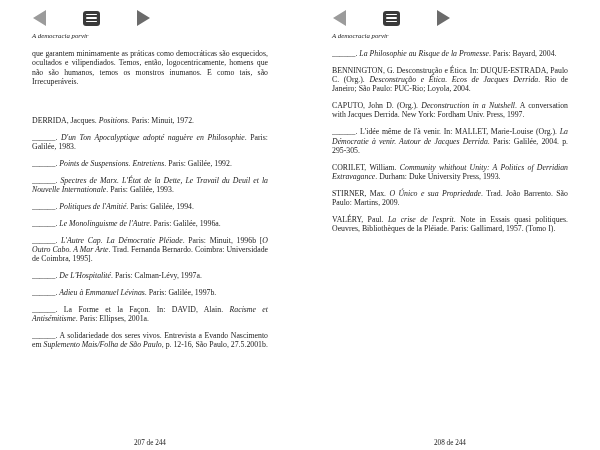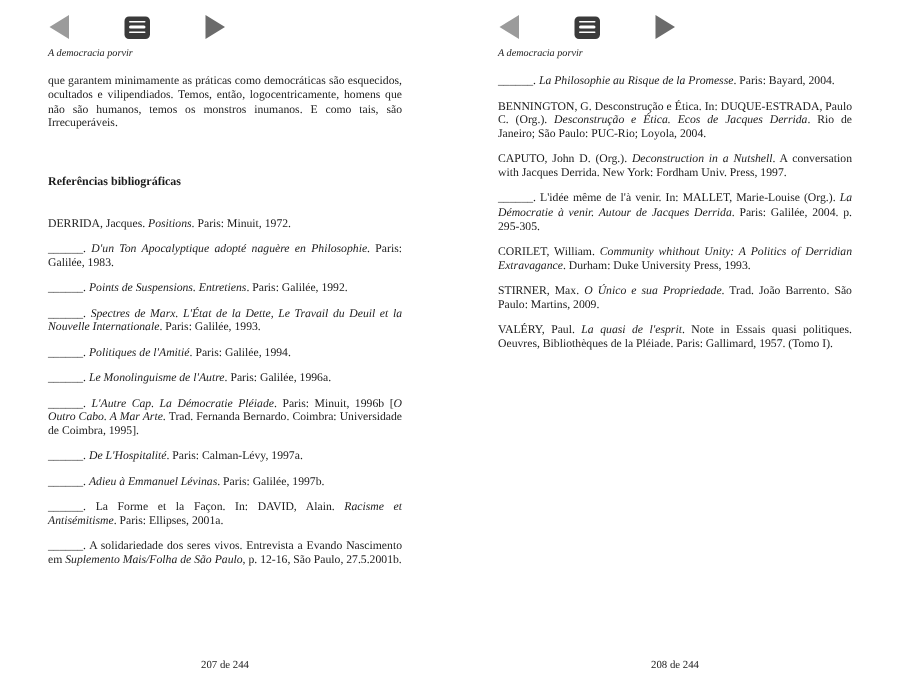--- a/index.html
+++ b/index.html
@@ -49,21 +49,20 @@
             <span class="toc-line"></span>
         </span>
       </div>
       <div class="icon-btn">
         <span class="tri tri-right"></span>
       </div>
     </div>
     <div class="running-header">A democracia porvir</div>
     <div class="page-body">
       <p class="para">que garantem minimamente as práticas como democráticas são esquecidos, ocultados e vilipendiados. Temos, então, logocentricamente, homens que não são humanos, temos os monstros inumanos. E como tais, são Irrecuperáveis.</p>
-      <h2 class="section-heading">Referências bibliográficas</h2>
       <div class="entries">
           <p class="bib-entry"><span>DERRIDA, Jacques. </span><i>Positions</i><span>. Paris: Minuit, 1972.</span></p>
           <p class="bib-entry"><span>______. </span><i>D'un Ton Apocalyptique adopté naguère en Philosophie</i><span>. Paris: Galilée, 1983.</span></p>
           <p class="bib-entry"><span>______. </span><i>Points de Suspensions. Entretiens</i><span>. Paris: Galilée, 1992.</span></p>
           <p class="bib-entry"><span>______. </span><i>Spectres de Marx. L'État de la Dette, Le Travail du Deuil et la Nouvelle Internationale</i><span>. Paris: Galilée, 1993.</span></p>
           <p class="bib-entry"><span>______. </span><i>Politiques de l'Amitié</i><span>. Paris: Galilée, 1994.</span></p>
           <p class="bib-entry"><span>______. </span><i>Le Monolinguisme de l'Autre</i><span>. Paris: Galilée, 1996a.</span></p>
           <p class="bib-entry"><span>______. </span><i>L'Autre Cap. La Démocratie Pléiade</i><span>. Paris: Minuit, 1996b [</span><i>O Outro Cabo. A Mar Arte</i><span>. Trad. Fernanda Bernardo. Coimbra: Universidade de Coimbra, 1995].</span></p>
           <p class="bib-entry"><span>______. </span><i>De L'Hospitalité</i><span>. Paris: Calman-Lévy, 1997a.</span></p>
           <p class="bib-entry"><span>______. </span><i>Adieu à Emmanuel Lévinas</i><span>. Paris: Galilée, 1997b.</span></p>
@@ -94,19 +93,19 @@
     </div>
     <div class="running-header">A democracia porvir</div>
     <div class="page-body">
       <div class="entries">
           <p class="bib-entry"><span>______. </span><i>La Philosophie au Risque de la Promesse</i><span>. Paris: Bayard, 2004.</span></p>
           <p class="bib-entry"><span>BENNINGTON, G. Desconstrução e Ética. In: DUQUE-ESTRADA, Paulo C. (Org.). </span><i>Desconstrução e Ética. Ecos de Jacques Derrida</i><span>. Rio de Janeiro; São Paulo: PUC-Rio; Loyola, 2004.</span></p>
           <p class="bib-entry"><span>CAPUTO, John D. (Org.). </span><i>Deconstruction in a Nutshell</i><span>. A conversation with Jacques Derrida. New York: Fordham Univ. Press, 1997.</span></p>
           <p class="bib-entry"><span>______. L'idée même de l'à venir. In: MALLET, Marie-Louise (Org.). </span><i>La Démocratie à venir. Autour de Jacques Derrida</i><span>. Paris: Galilée, 2004. p. 295-305.</span></p>
           <p class="bib-entry"><span>CORILET, William. </span><i>Community whithout Unity: A Politics of Derridian Extravagance</i><span>. Durham: Duke University Press, 1993.</span></p>
           <p class="bib-entry"><span>STIRNER, Max. </span><i>O Único e sua Propriedade</i><span>. Trad. João Barrento. São Paulo: Martins, 2009.</span></p>
-          <p class="bib-entry"><span>VALÉRY, Paul. </span><i>La quasi de l'esprit</i><span>. Note in Essais quasi politiques. Oeuvres, Bibliothèques de la Pléiade. Paris: Gallimard, 1957. (Tomo I).</span></p>
+          <p class="bib-entry"><span>VALÉRY, Paul. </span><i>La crise de l'esprit</i><span>. Note in Essais quasi politiques. Oeuvres, Bibliothèques de la Pléiade. Paris: Gallimard, 1957. (Tomo I).</span></p>
         </div>
     </div>
     <div class="page-footer">208 de 244</div>
   </section>
 
 </div>
 
 </body></html>

